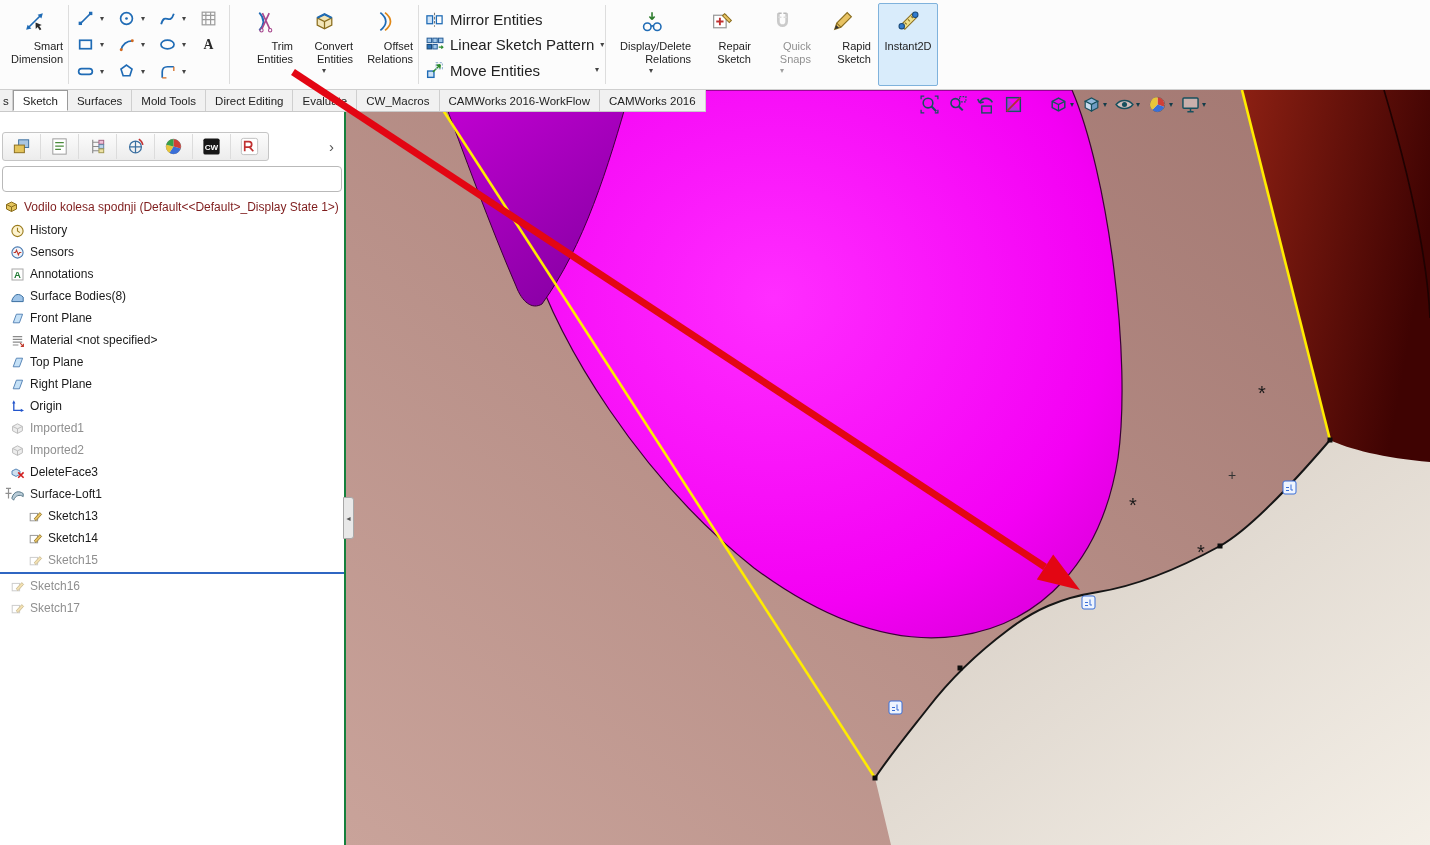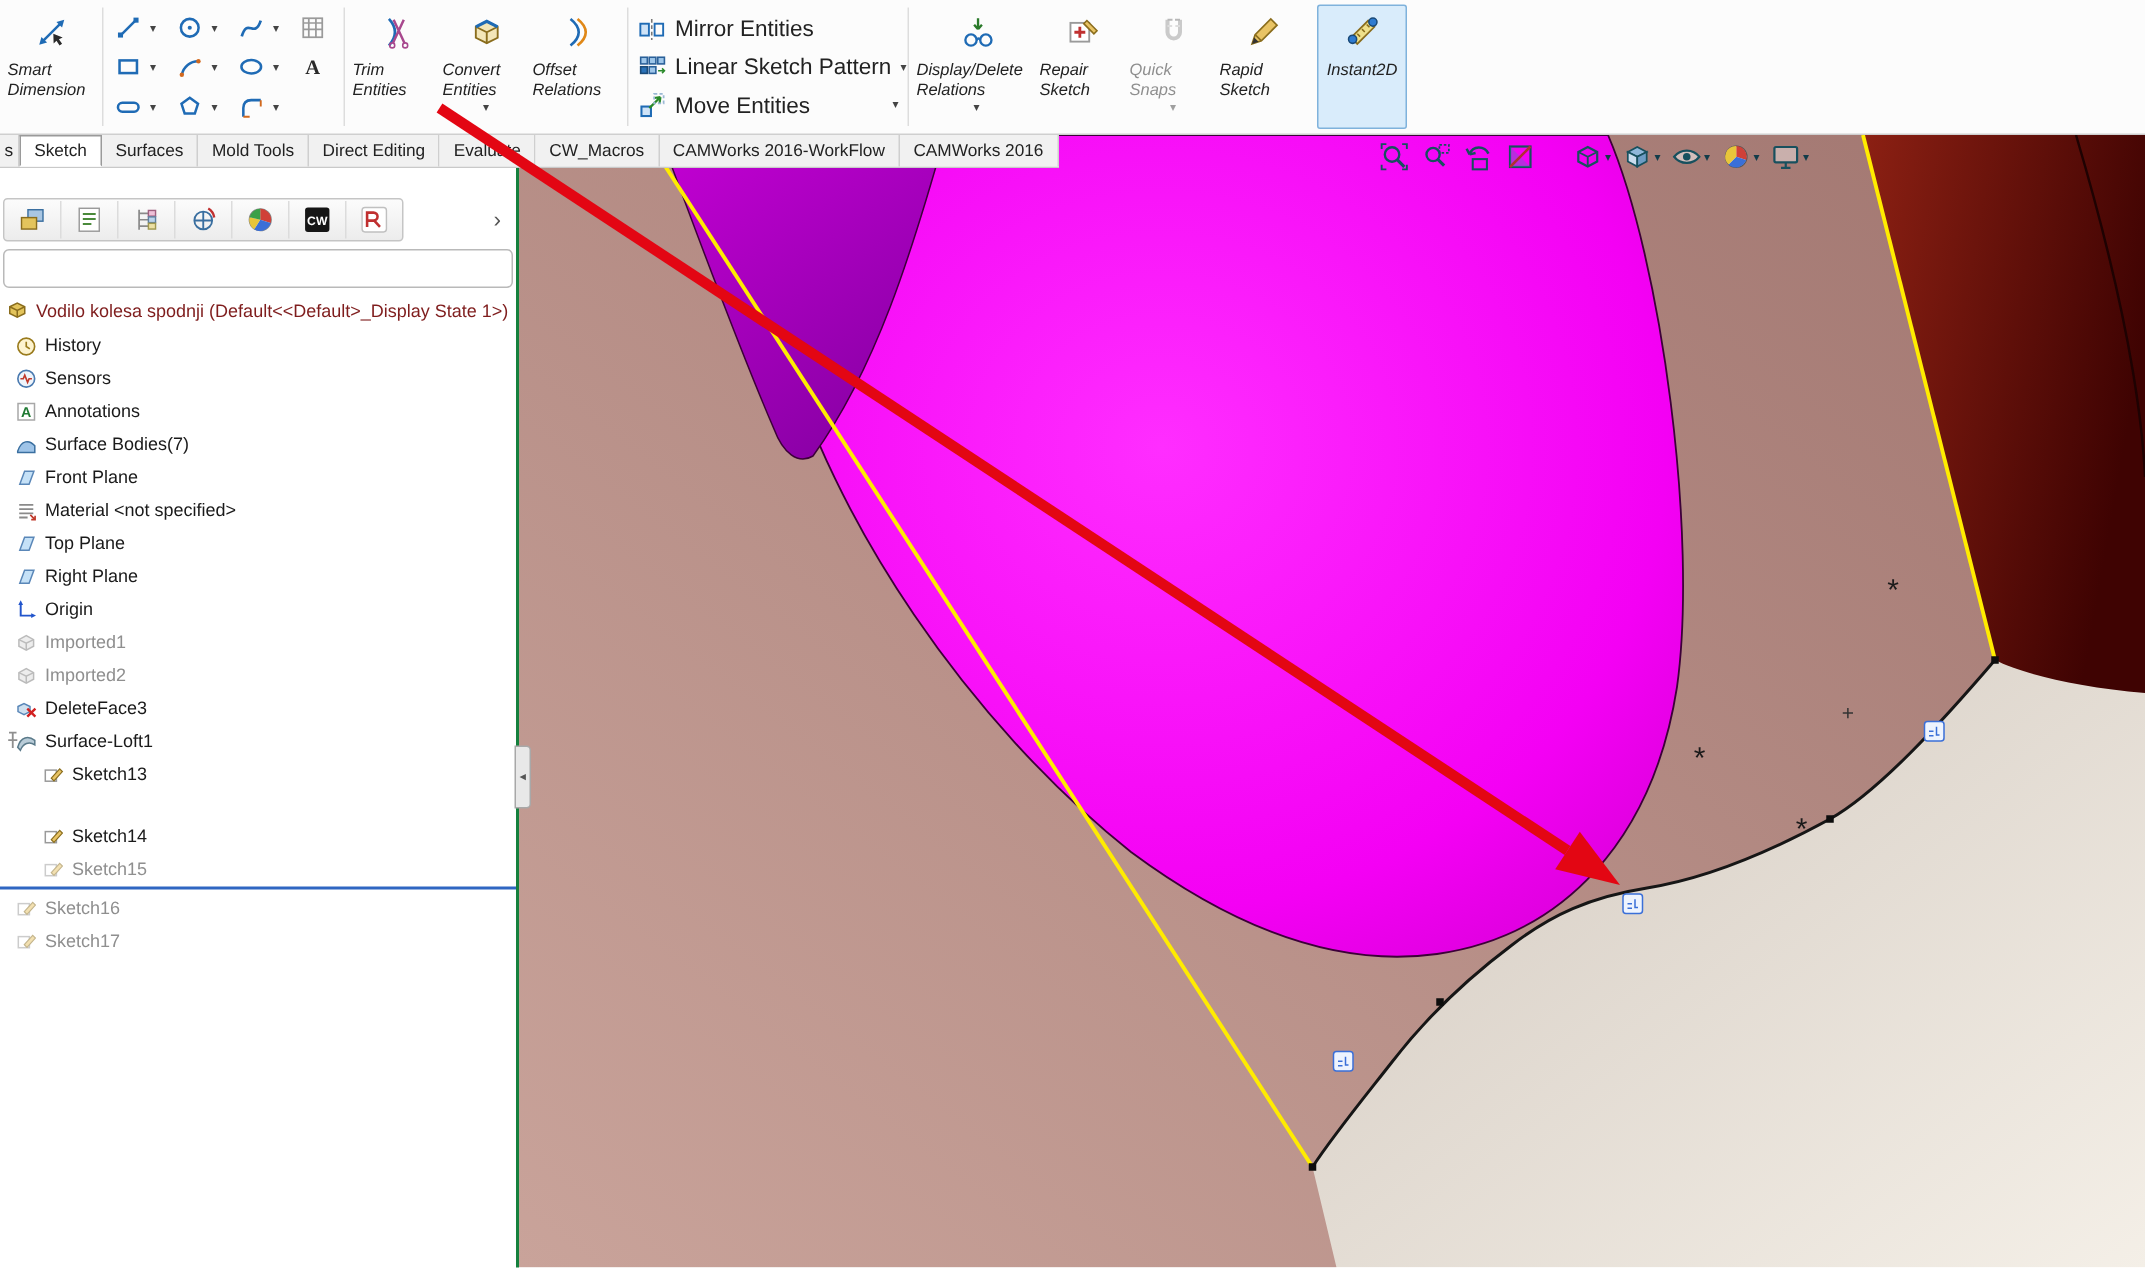--- a/index.html
+++ b/index.html
@@ -7,21 +7,21 @@
   .app{position:absolute;inset:0;width:1430px;height:845px;}
   button{border:none;background:none;padding:0;font:inherit;cursor:default;}
 
   
   .ribbon{position:absolute;left:0;top:0;width:1430px;height:90px;box-sizing:border-box;
     background:#fcfcfc;border-bottom:1px solid #cfcfcf;display:flex;align-items:stretch;
     padding:3px 4px;z-index:3;}
   .vsep{width:1px;background:#ddd;margin:2px 4px;}
   .rb-big{width:58px;flex:none;display:flex;flex-direction:column;align-items:center;
     padding-top:5px;gap:2px;border:1px solid transparent;border-radius:2px;}
-  .rb-big .lbl{font-size:11px;color:#222;text-align:left;line-height:1.15;font-style:italic;}
+  .rb-big .lbl{font-size:11px;color:#222;text-align:right;line-height:1.15;}
   .rb-big svg{width:25px;height:25px;flex:none;}
   .rb-big.disabled{opacity:.5;}
   .rb-big.active{background:#d9ecfb;border:1px solid #7fb2dc;}
   .caret-down{font-size:8px;color:#444;line-height:1;}
   .toolgrid{display:flex;flex-direction:column;justify-content:space-between;padding:2px 0;width:152px;flex:none;}
   .tg-row{display:flex;gap:3px;height:26px;align-items:center;}
   .tg-btn{width:24px;height:24px;display:flex;align-items:center;justify-content:center;}
   .tg-btn svg{width:19px;height:19px;}
   .tg-caret{width:11px;font-size:8px;color:#444;text-align:left;}
   .rb-col{display:flex;flex-direction:column;justify-content:space-between;padding:4px 2px;width:174px;flex:none;}
@@ -529,21 +529,21 @@
             </svg>
           </span>
           <span class="tlabel">Annotations</span>
         </div>
         <div class="trow" style="padding-left: 10px;">
           <span class="ticon">
             <svg viewBox="0 0 15 15" xmlns="http://www.w3.org/2000/svg">
               <path d="M1.8 11.8 C4.2 4.2 9.5 4 13.2 8.2 L13.2 12.6 L1.8 12.6 Z" fill="#9fc4e8" stroke="#3a6fa0" stroke-width="1"></path>
             </svg>
           </span>
-          <span class="tlabel">Surface Bodies(7)</span>
+          <span class="tlabel">Surface Bodies(8)</span>
         </div>
         <div class="trow" style="padding-left: 10px;">
           <span class="ticon">
             <svg viewBox="0 0 15 15" xmlns="http://www.w3.org/2000/svg">
               <path d="M3.2 11.8 L6.4 3.2 L12.6 3.2 L9.4 11.8 Z" fill="rgba(140,195,240,0.5)" stroke="#5a87b8" stroke-width="1"></path>
             </svg>
           </span>
           <span class="tlabel">Front Plane</span>
         </div>
         <div class="trow" style="padding-left: 10px;">
@@ -623,21 +623,21 @@
         </div>
         <div class="trow" style="padding-left: 28px;">
           <span class="ticon">
             <svg viewBox="0 0 15 15" xmlns="http://www.w3.org/2000/svg">
               <rect x="2.2" y="4.4" width="7.4" height="7.4" fill="#ffffff" stroke="#9a9a9a" stroke-width="1"></rect>
               <path d="M6.2 9.8 L11.8 3.6 L13.6 5.4 L8 11.6 Z" fill="#e8c364" stroke="#8a6d1d" stroke-width="0.8"></path>
             </svg>
           </span>
           <span class="tlabel">Sketch13</span>
         </div>
-        <div class="trow" style="padding-left: 28px; margin-top: 19px;">
+        <div class="trow" style="padding-left: 28px;">
           <span class="ticon">
             <svg viewBox="0 0 15 15" xmlns="http://www.w3.org/2000/svg">
               <rect x="2.2" y="4.4" width="7.4" height="7.4" fill="#ffffff" stroke="#9a9a9a" stroke-width="1"></rect>
               <path d="M6.2 9.8 L11.8 3.6 L13.6 5.4 L8 11.6 Z" fill="#e8c364" stroke="#8a6d1d" stroke-width="0.8"></path>
             </svg>
           </span>
           <span class="tlabel">Sketch14</span>
         </div>
         <div class="trow grayed" style="padding-left: 28px;">
           <span class="ticon">

